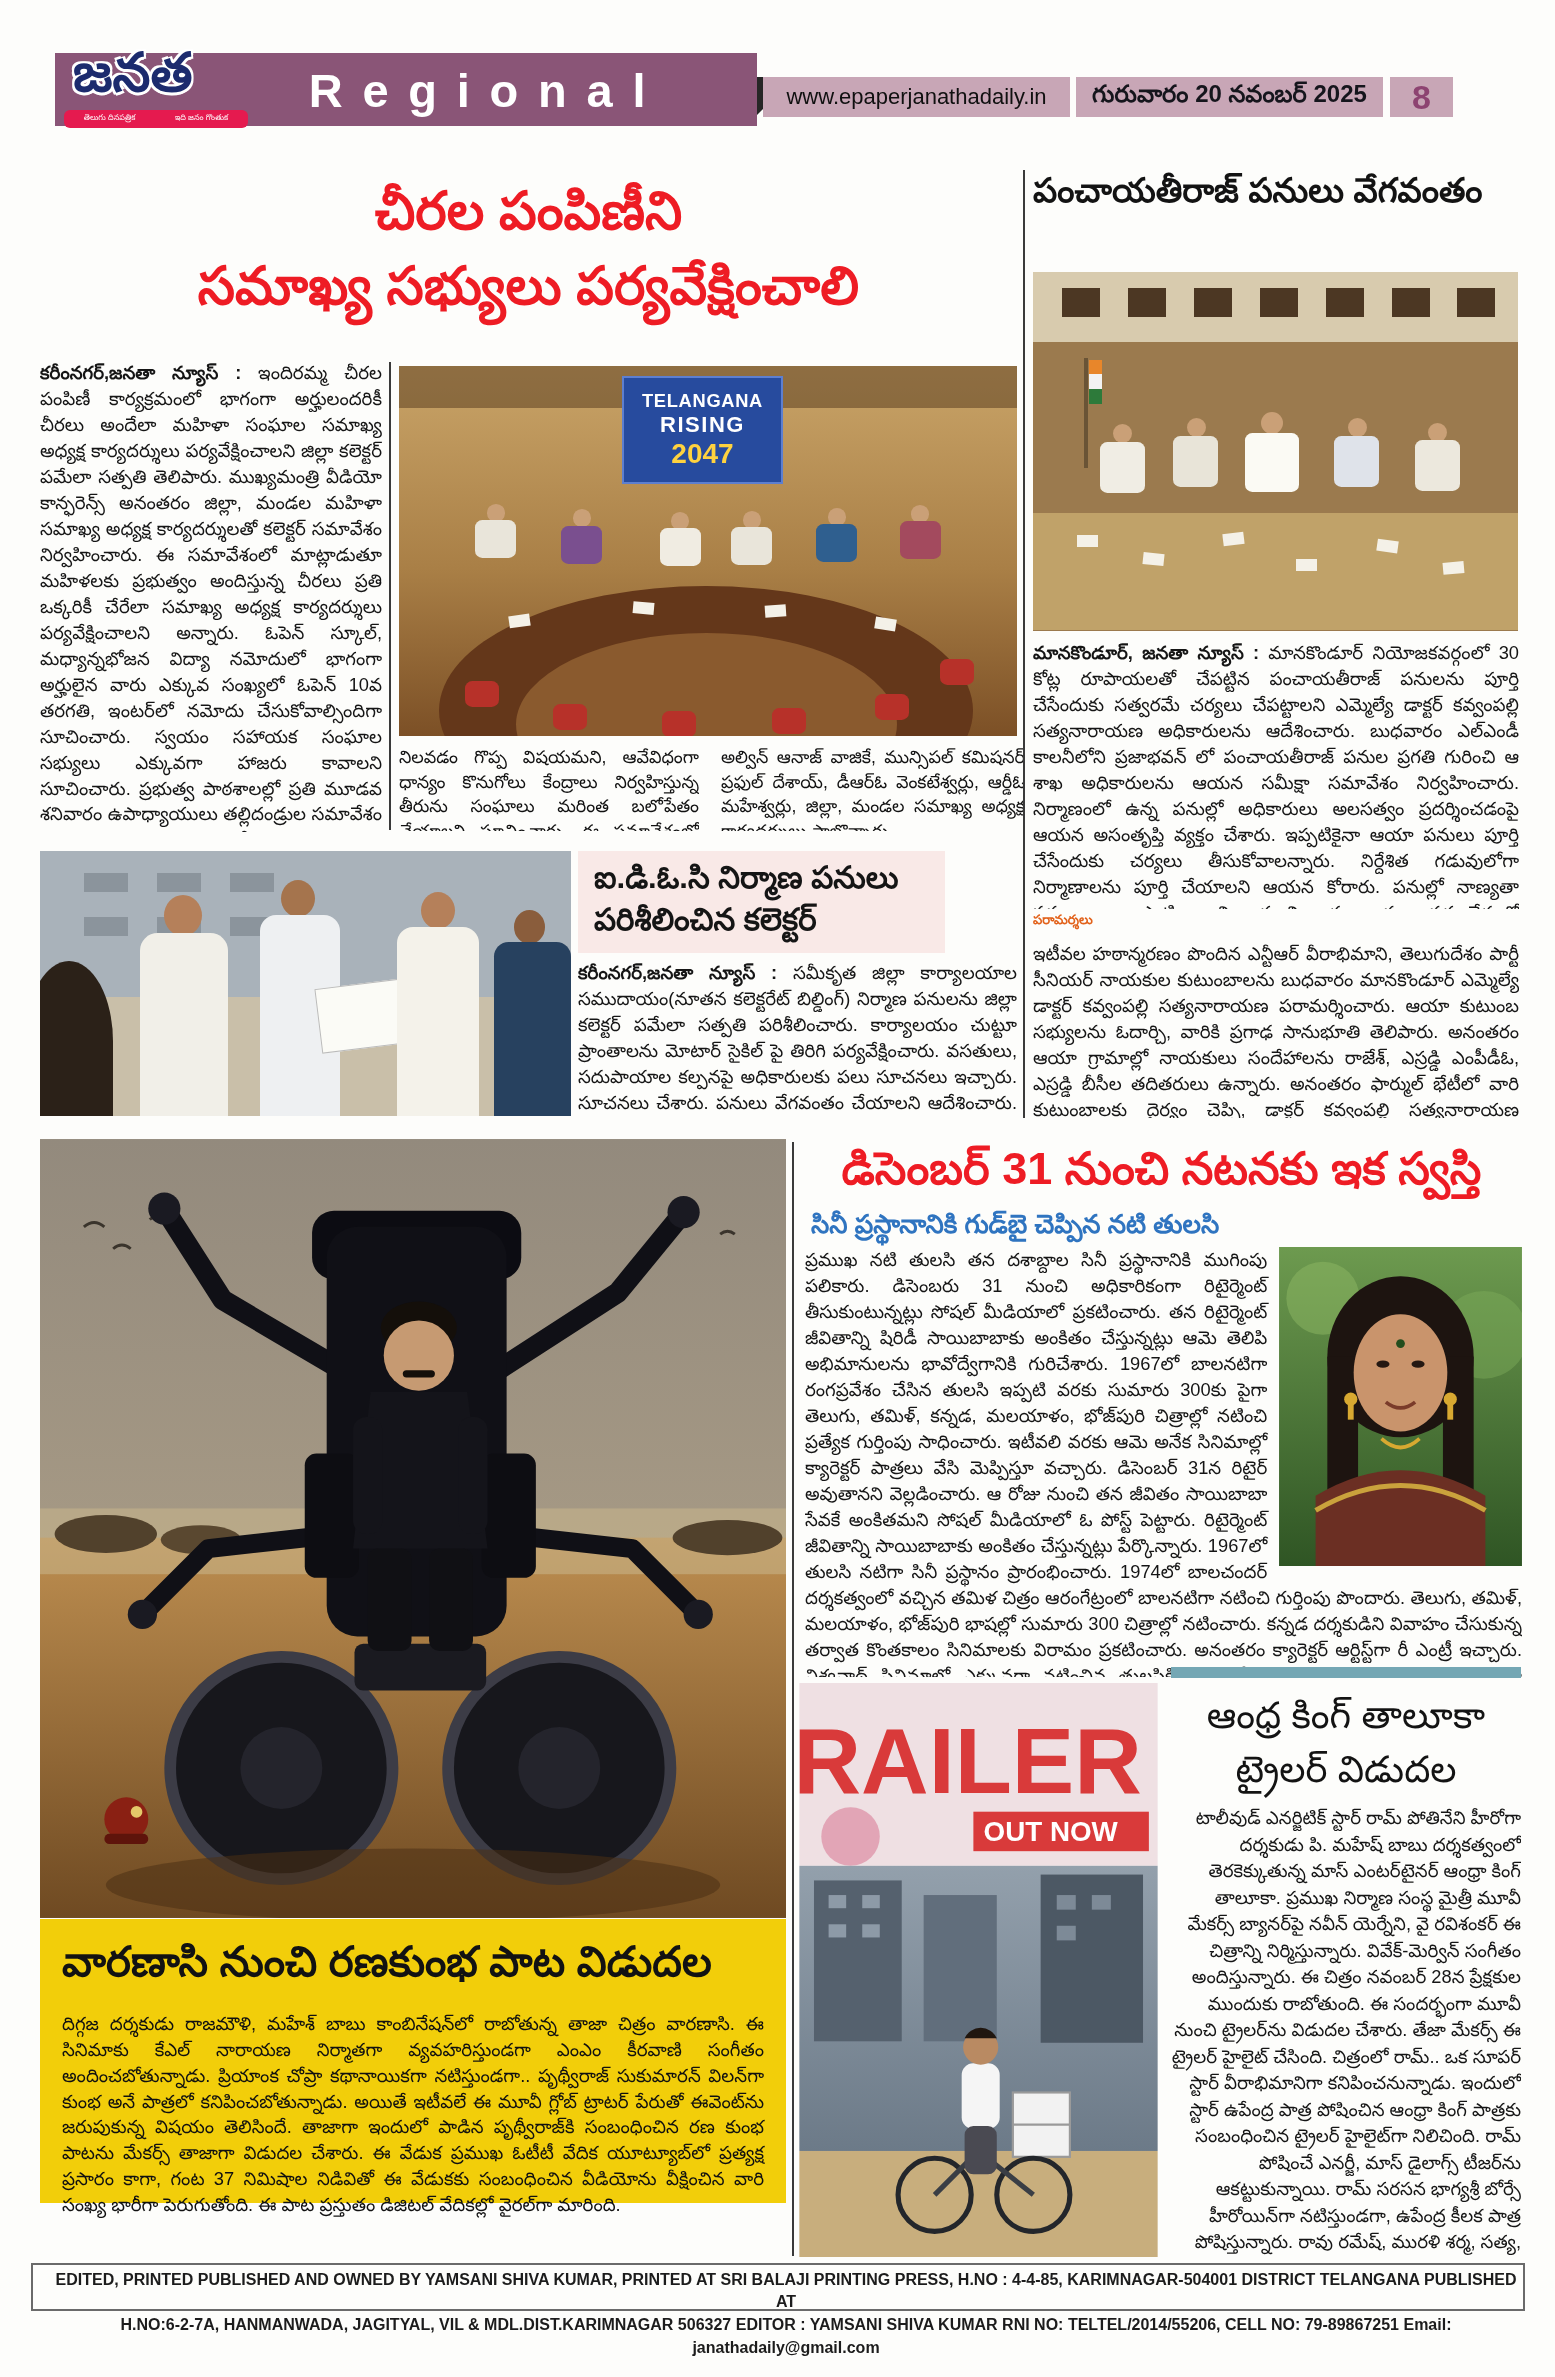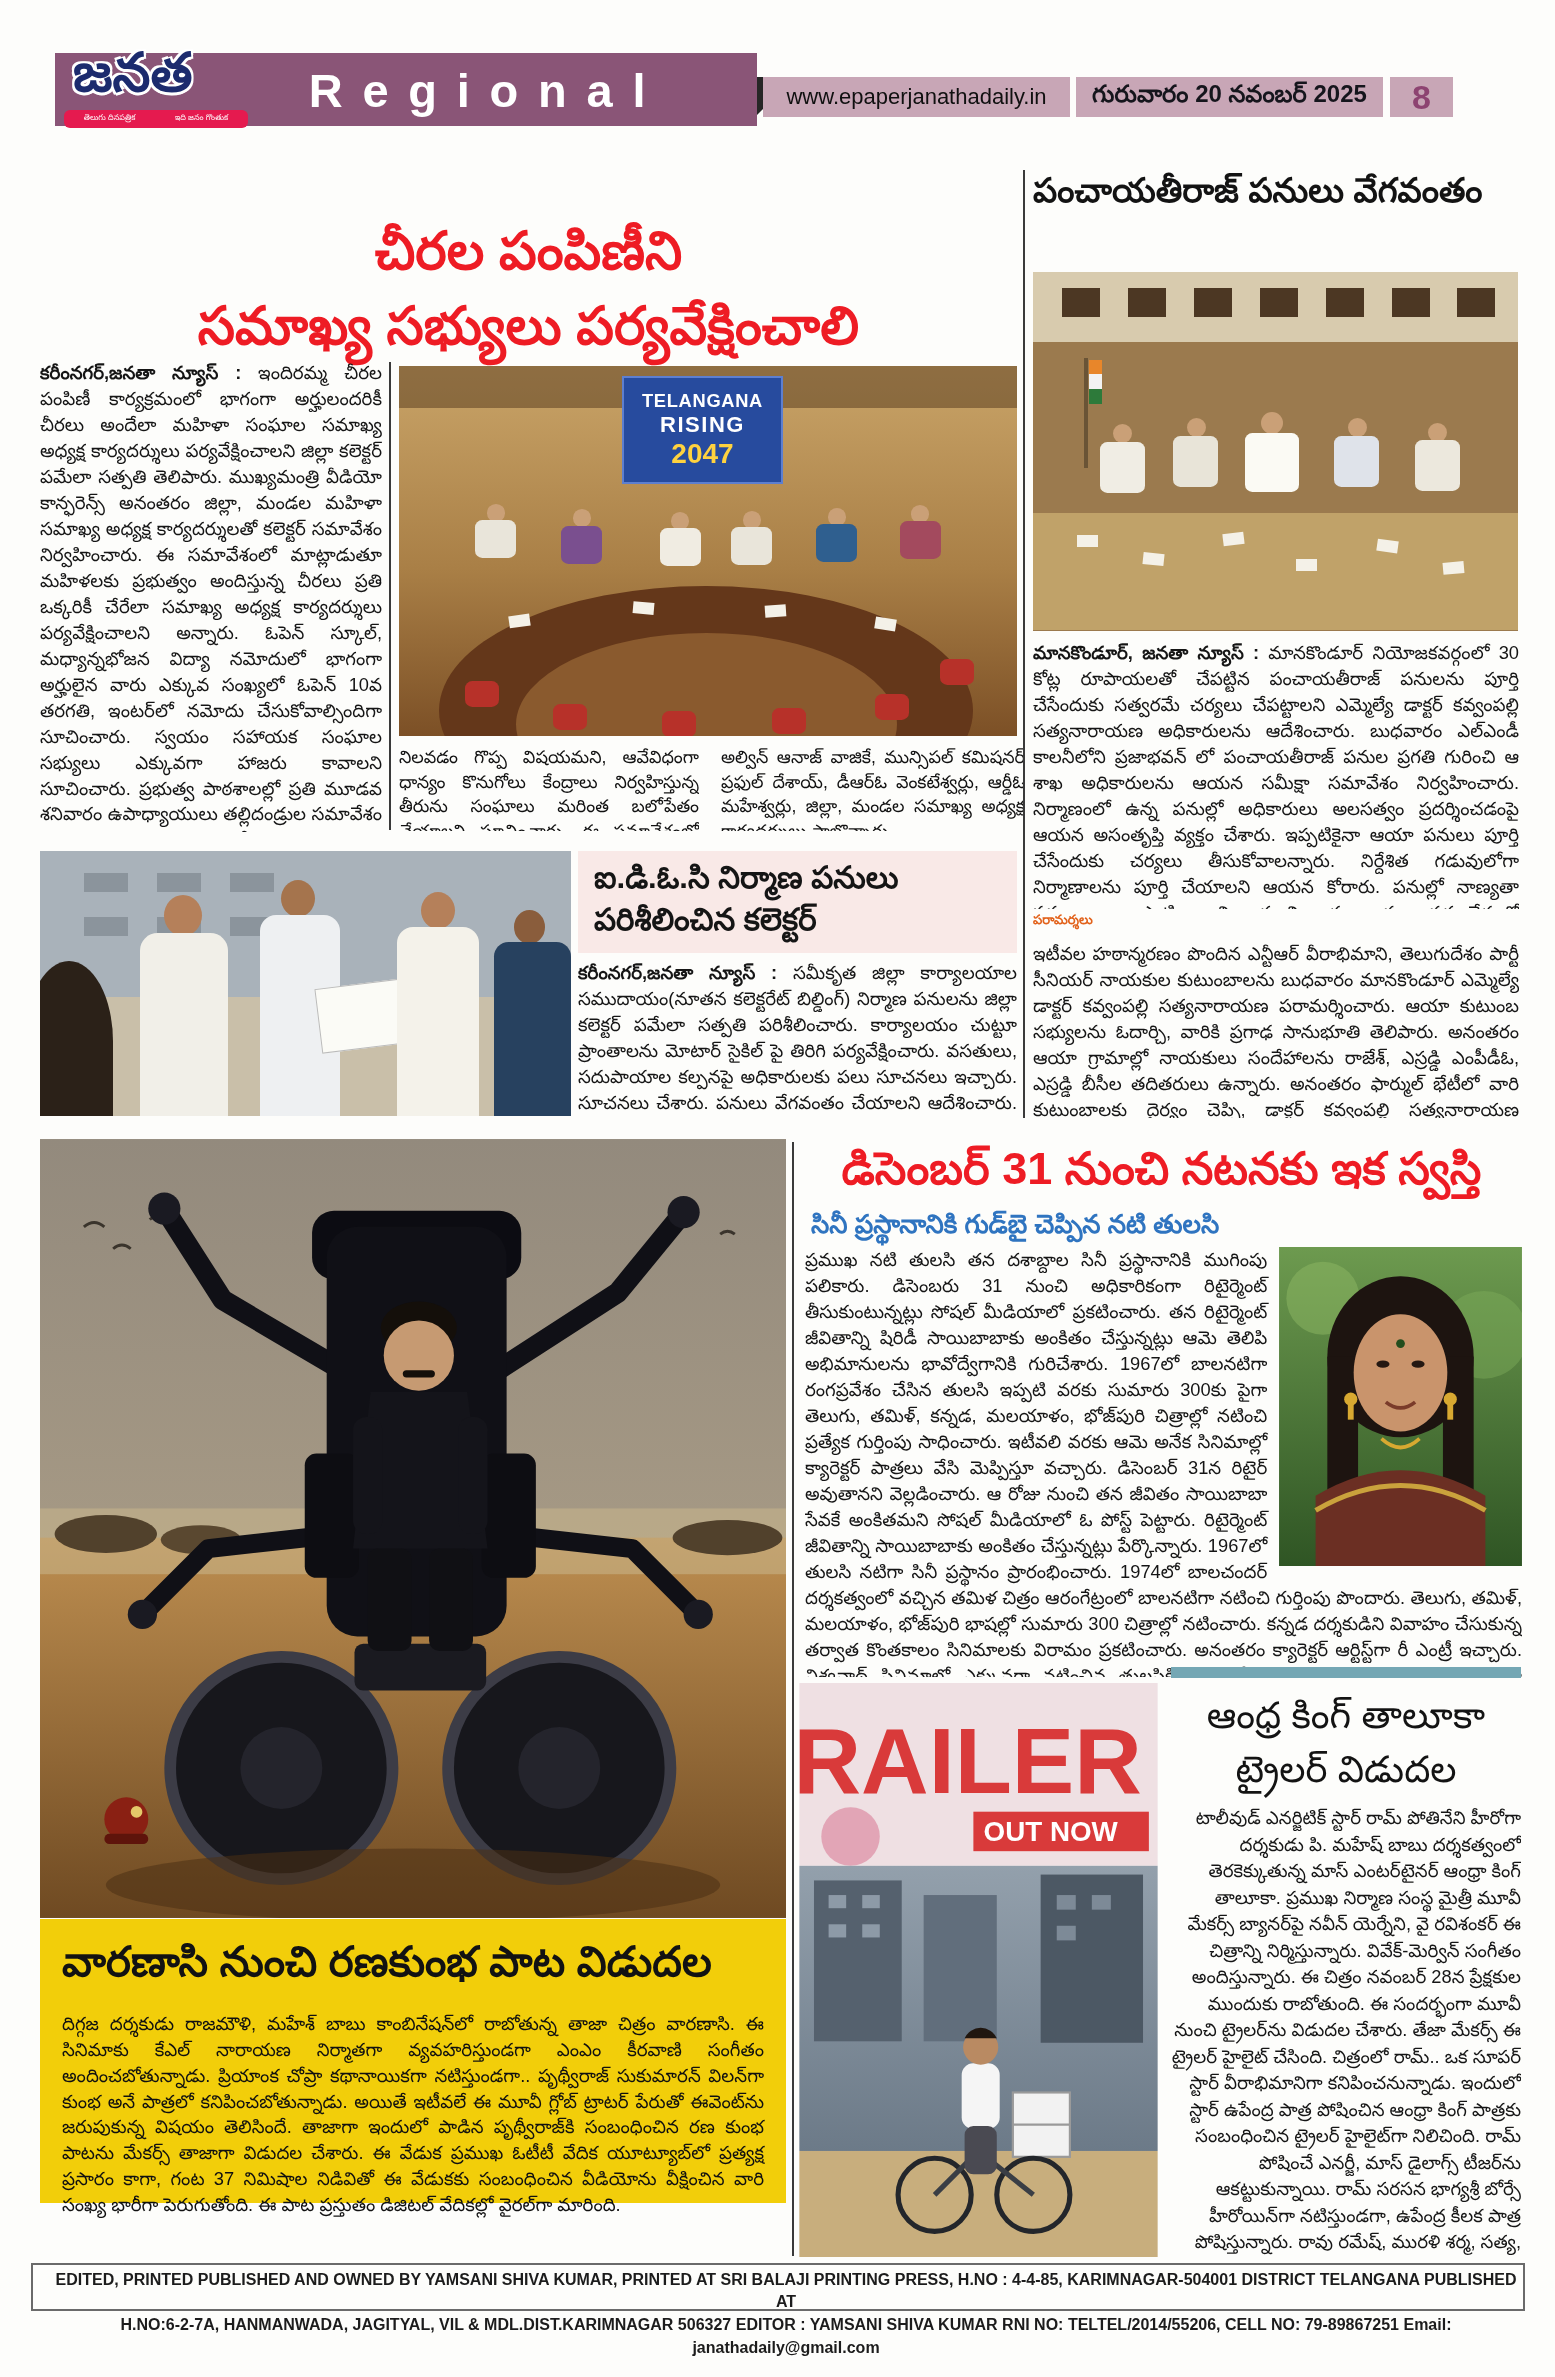--- a/index.html
+++ b/index.html
@@ -19,21 +19,21 @@
   .head-strip{top:77px;height:40px;background:#c8a6b6;display:flex;align-items:center;justify-content:center;}
   .website-cell{left:763px;width:307px;}
   .website-cell span{font-size:22px;color:#101010;}
   .date-cell{left:1076px;width:307px;}
   .date-cell span{font-size:24px;font-weight:bold;color:#15151c;}
   .pagenum-cell{left:1390px;width:63px;}
   .pagenum-cell span{font-size:34px;font-weight:bold;color:#8d4371;}
   
   .vrule{width:2.2px;background:#3a3a3a;}
   
-  .lead-h{width:977px;left:40px;text-align:center;color:#ee1c24;font-weight:bold;font-size:53px;line-height:1.05;margin-top:40px;}
+  .lead-h{width:977px;left:40px;text-align:center;color:#ee1c24;font-weight:bold;font-size:53px;line-height:1.05;}
   .bodytext{font-size:18.3px;line-height:1.42;text-align:justify;color:#151515;}
   .dateline{font-weight:bold;}
   .lead-body{left:40px;top:360px;width:342px;height:472px;overflow:hidden;}
   .lead-photo{left:399px;top:366px;width:618px;height:370px;overflow:hidden;
         background:linear-gradient(#c9a468 0%,#a97f46 55%,#7c5026 100%);}
   .photo-shade{left:0;top:0;width:618px;height:42px;background:rgba(70,44,20,.45);}
   .banner{left:223px;top:10.2px;width:157px;height:104px;background:#274b9e;border:2.2px solid #5d7fd0;
         display:flex;flex-direction:column;align-items:center;justify-content:center;color:#fff;font-weight:bold;}
   .banner .b1{font-size:18.3px;letter-spacing:0.7px;}
   .banner .b2{font-size:22px;letter-spacing:1.5px;}
@@ -42,21 +42,21 @@
   .head-dot{border-radius:50%;background:#caa077;}
   .table-outer{left:40px;top:220px;width:534px;height:249px;background:#64371a;border-radius:50%;}
   .table-inner{left:117px;top:267px;width:381px;height:183px;background:#8a5a2e;border-radius:50%;}
   .paper{width:20.5px;height:12.4px;background:#f4f1e8;}
   .chair{width:34px;height:26px;background:#b73129;border-radius:7.3px;}
   .caption-col{top:745px;height:86px;overflow:hidden;font-size:17.6px;line-height:1.4;text-align:justify;}
   
   .idoc-photo{left:40px;top:851px;width:531px;height:265px;overflow:hidden;background:#c9bfa9;}
   .idoc-bld{left:0;top:0;width:531px;height:146px;background:#a9b2ba;}
   .win{background:#8b949c;}
-  .idoc-head{left:578px;top:851px;width:439px;height:102px;background:#f9e9e7;
+  .idoc-head{left:578px;top:851px;width:367px;height:102px;background:#f9e9e7;
         font-size:31px;font-weight:bold;line-height:1.35;padding:5.9px 0 0 16px;box-sizing:border-box;color:#151515;}
   .idoc-body{left:578px;top:960px;width:439px;height:157px;overflow:hidden;}
   
   .pr-head{left:1033px;top:167px;width:487px;font-size:34px;font-weight:bold;line-height:1.38;color:#131313;}
   .pr-photo{left:1033px;top:272px;width:485px;height:359px;overflow:hidden;background:#9b7a4e;}
   .pr-top{left:0;top:0;width:485px;height:70px;background:#d8cbae;}
   .frame{background:#4c3723;}
   .pr-table{left:0;top:241px;width:485px;height:117px;background:#c0a269;}
   .flagbar{width:13px;}
   .pr-body{left:1033px;top:640px;width:486px;height:269px;overflow:hidden;}

